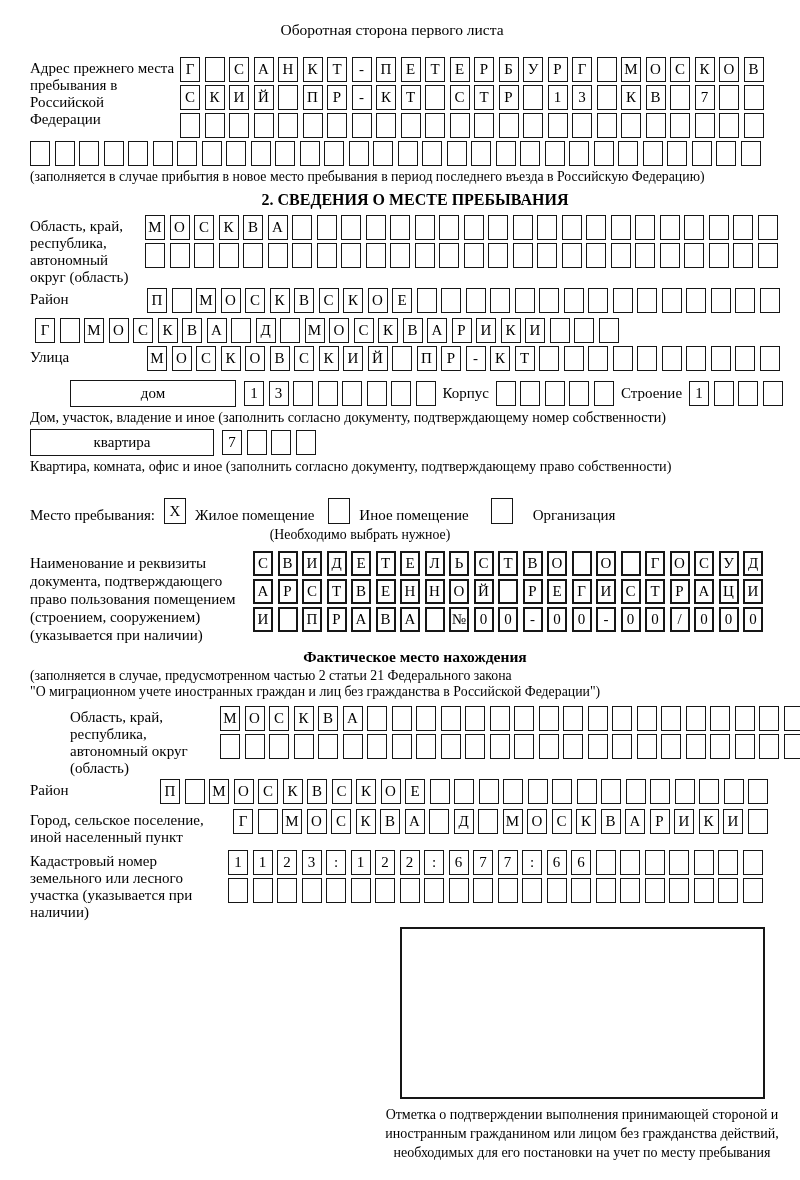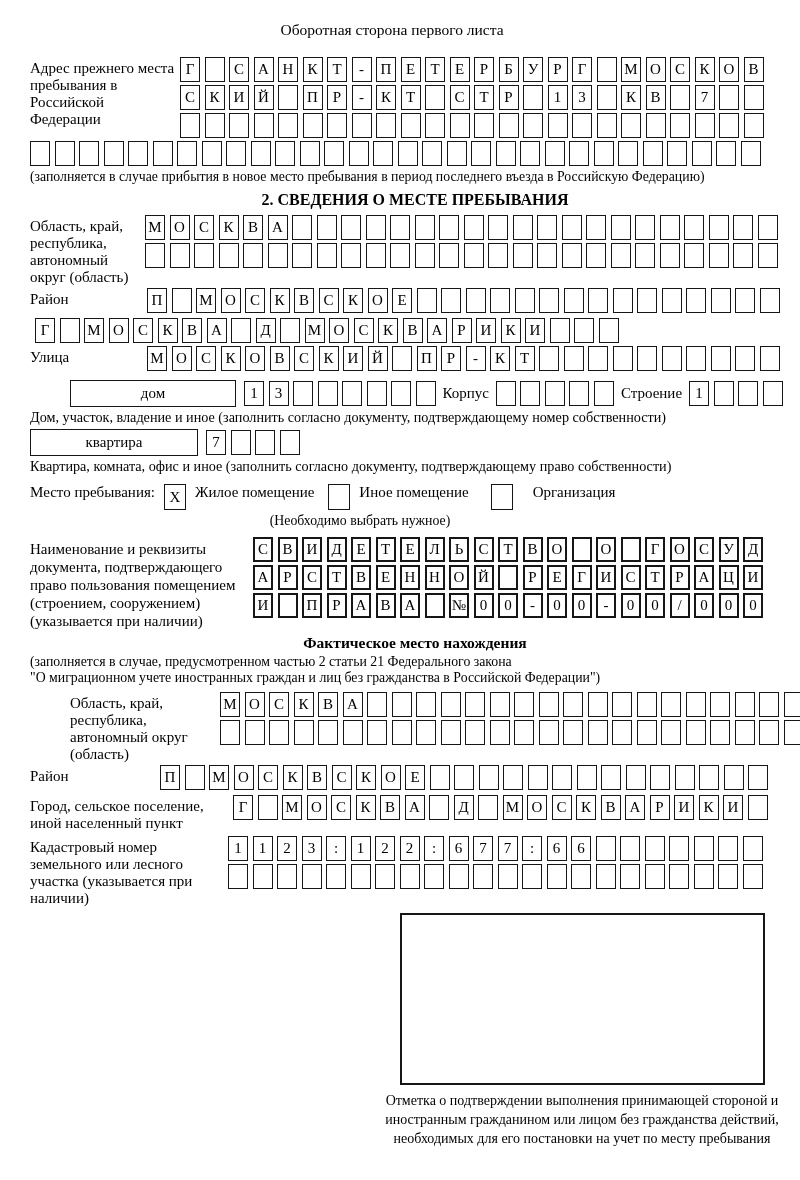--- a/index.html
+++ b/index.html
@@ -51,21 +51,21 @@
     border: 1.6px solid #161616;
     height: 27px;
     display: flex; align-items: center; justify-content: center;
     font-size: 15px;
     flex: 0 0 auto;
     background: #fff;
   }
   .inline-label { font-size: 15px; margin: 0 7px; line-height: 27px; flex: 0 0 auto; }
   .gap8 { width: 8px; flex: 0 0 8px; }
   .mt2 { margin-top: 2px; } .mt4 { margin-top: 4px; } .mt6 { margin-top: 6px; padding-left: 40px; } .mt8 { margin-top: 8px; }
-  .stayrow { display: flex; align-items: flex-start; margin-top: 10px; font-size: 15px; }
+  .stayrow { display: flex; align-items: flex-end; margin-top: 24px; font-size: 15px; }
   .checkcell { flex: 0 0 22px; width: 22px; height: 26px; }
   .optlabel { margin: 0 10px 0 9px; }
   .staylabel { margin-right: 9px; }
   .choose-note { margin-left: 165px; width: 330px; text-align: center; margin-top: 3px; }
   .stamp-box {
     margin-left: 370px; margin-top: 6px;
     width: 365px; height: 172px;
     border: 2px solid #161616;
     background: #fff;
   }
@@ -385,21 +385,21 @@
       <div class="cellrow" style="margin-bottom:0;">
           <span class="cell">1</span>
           <span class="cell"></span>
           <span class="cell"></span>
           <span class="cell"></span>
         </div>
     </div>
     <div class="note mt2" style="font-size:14.2px;">Дом, участок, владение и иное (заполнить согласно документу, подтверждающему номер собственности)</div>
 
     <div class="frow vcenter mt4">
-      <div class="labelbox" style="width:168px;">квартира</div>
+      <div class="labelbox" style="width:184px;">квартира</div>
       <div class="gap8"></div>
       <div class="cellrow" style="margin-bottom:0;">
           <span class="cell">7</span>
           <span class="cell"></span>
           <span class="cell"></span>
           <span class="cell"></span>
         </div>
     </div>
     <div class="note mt2" style="font-size:14.2px;">Квартира, комната, офис и иное (заполнить согласно документу, подтверждающему право собственности)</div>
 

